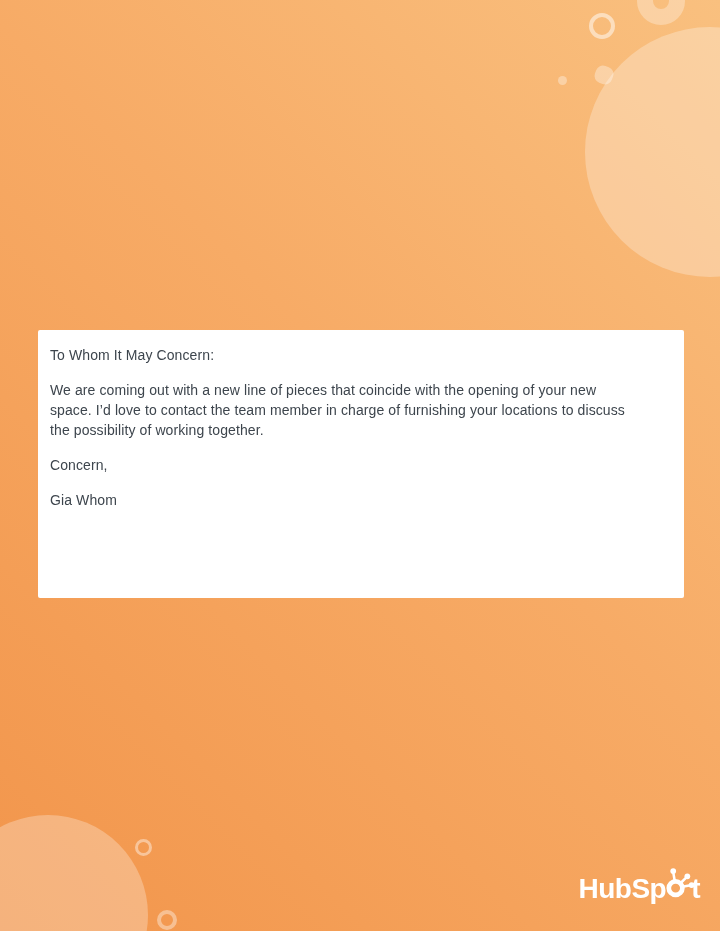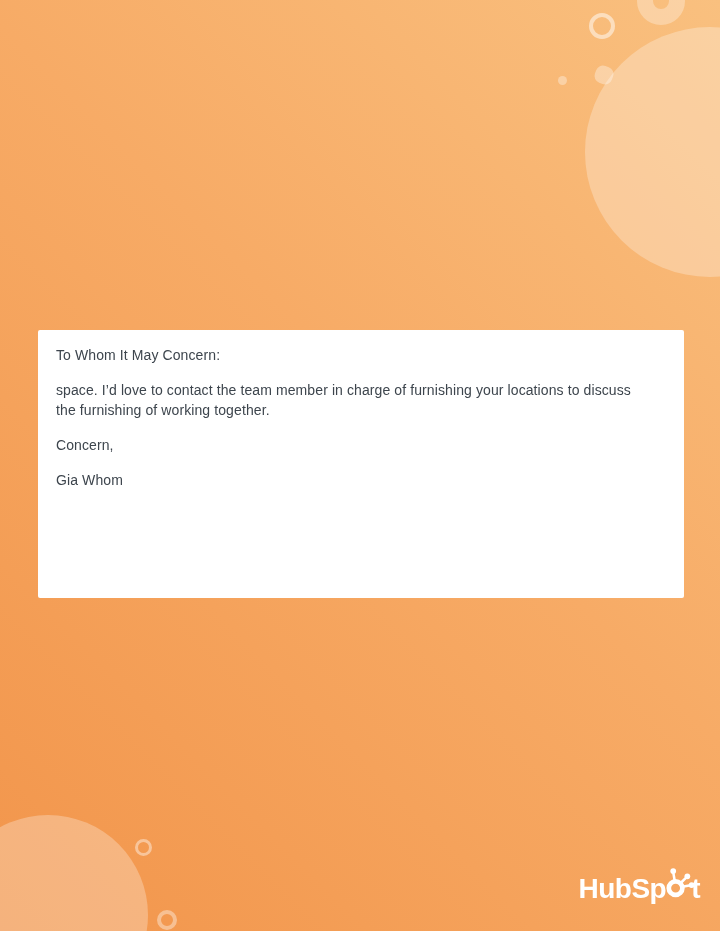--- a/index.html
+++ b/index.html
@@ -21,21 +21,21 @@
   .blob-top{left:595px;top:66px;width:18px;height:18px;border-radius:40%;transform:rotate(20deg);}
   .dot-top{left:558px;top:76px;width:9px;height:9px;}
   .ring-b1{left:135px;top:839px;width:11px;height:11px;border:3px solid rgba(255,255,255,0.42);background:transparent;}
   .ring-b2{left:157px;top:910px;width:12px;height:12px;border:4px solid rgba(255,255,255,0.38);background:transparent;}
   
   .card{
     position:absolute;left:38px;top:330px;width:646px;height:268px;
     background:#ffffff;border-radius:2px;box-sizing:border-box;
     padding:15px 12px;
   }
-  .para{margin:0 0 15px 6px;}
+  .para{margin:0 0 15px 0;}
   .line{
     display:block;white-space:nowrap;
     font-size:14px;line-height:20px;color:#3d454d;
     letter-spacing:0.1px;
   }
   
   .logo{
     position:absolute;right:20px;bottom:28px;
     display:flex;align-items:flex-end;
     color:#ffffff;font-size:28px;font-weight:bold;letter-spacing:-0.5px;
@@ -57,22 +57,23 @@
   <div class="shape ring-b1"></div>
   <div class="shape ring-b2"></div>
 
   <div class="card">
     <div class="para">
       <span class="line">To Whom It May Concern:</span>
     </div>
     <div class="para">
     </div>
     <div class="para">
+      <span class="line">We are coming out with a new line of pieces that coincide with the opening of your new</span>
       <span class="line">space. I’d love to contact the team member in charge of furnishing your locations to discuss</span>
-      <span class="line">the furnishing of working together.</span>
+      <span class="line">the possibility of working together.</span>
     </div>
     <div class="para">
       <span class="line">Concern,</span>
     </div>
     <div class="para">
       <span class="line">Gia Whom</span>
     </div>
   </div>
 
   <div class="logo">

